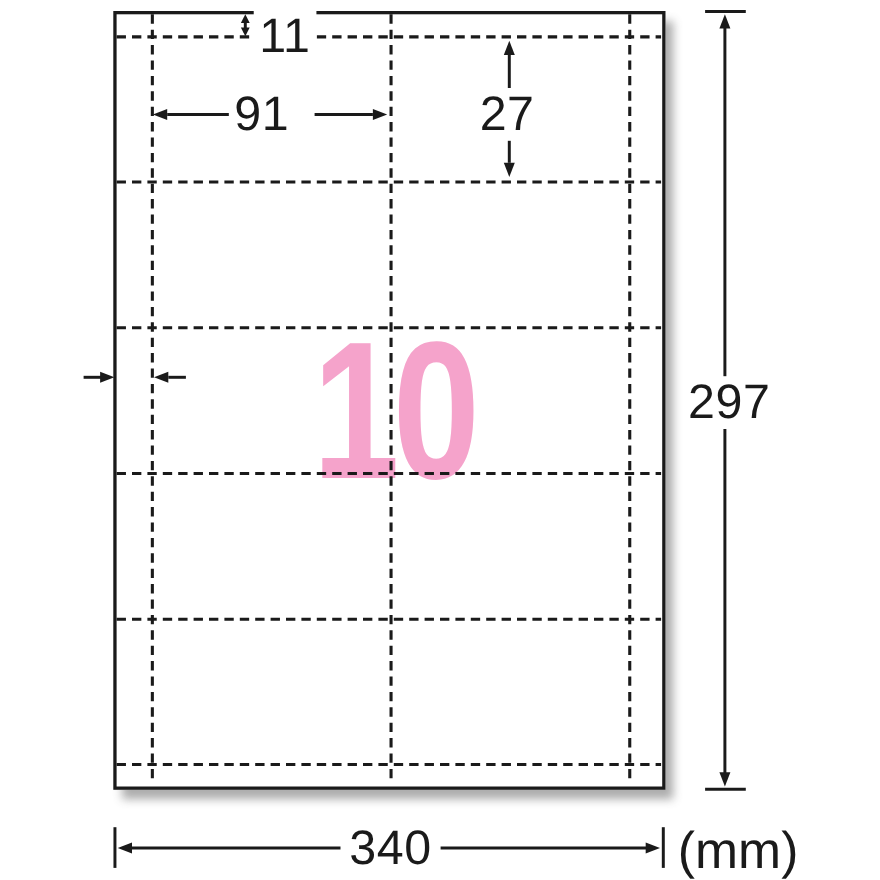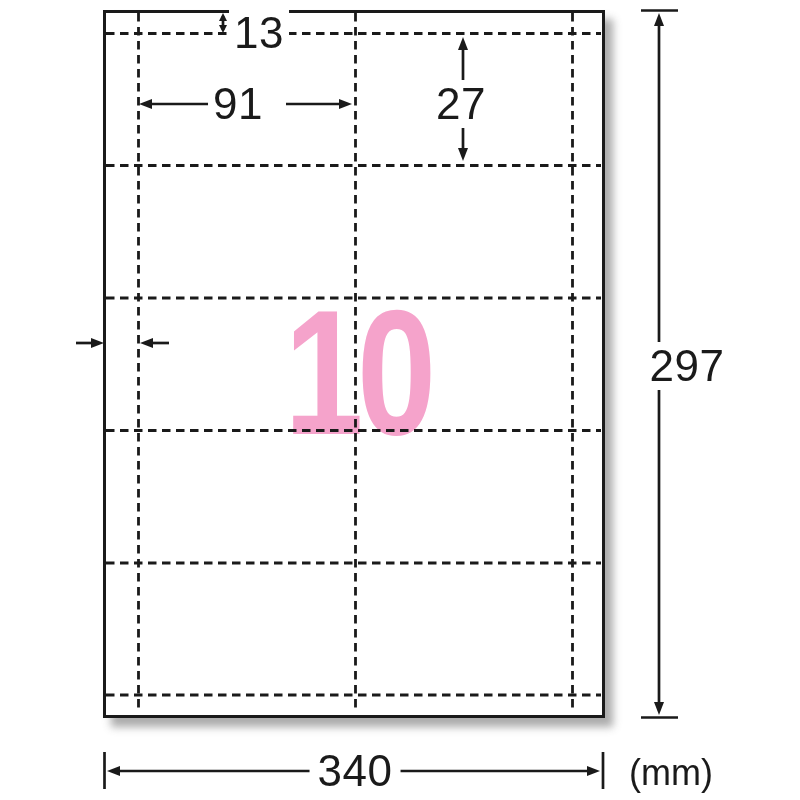--- a/index.html
+++ b/index.html
@@ -54,21 +54,21 @@
     line-height: 1.0;
     letter-spacing: 0.5px;
     color: var(--line);
     background: var(--sheet-bg);
     padding: 2px 5px;
     white-space: nowrap;
   }
   .unit-label {
     position: absolute;
     transform: translate(-50%, -50%);
-    font-size: 36px;
+    font-size: 47px;
     line-height: 1.0;
     color: var(--line);
     white-space: nowrap;
   }
 </style>
 </head>
 <body>
 
 <div class="canvas">
 
@@ -129,26 +129,26 @@
 
     <g>
       <line x1="104.5" y1="752" x2="104.5" y2="789"></line>
       <line x1="118" y1="771" x2="588" y2="771"></line>
       <polygon points="107,771 120,766 120,776"></polygon>
       <polygon points="600,771 587,766 587,776"></polygon>
       <line x1="603" y1="752" x2="603" y2="789"></line>
     </g>
   </svg>
 
-  <div class="dim-label" style="left:259px; top:33px">13</div>
+  <div class="dim-label" style="left:259px; top:33px">11</div>
 
   <div class="dim-label" style="left:238px; top:104px">91</div>
 
   <div class="dim-label" style="left:461px; top:104px">27</div>
 
 
-  <div class="dim-label" style="left:687px; top:366px">297</div>
+  <div class="dim-label" style="left:663px; top:366px">297</div>
 
   <div class="dim-label" style="left:355px; top:771px; padding:2px 8px">340</div>
 
   <div class="unit-label" style="left:671px; top:773px">(mm)</div>
 
 </div>
 
 </body></html>

